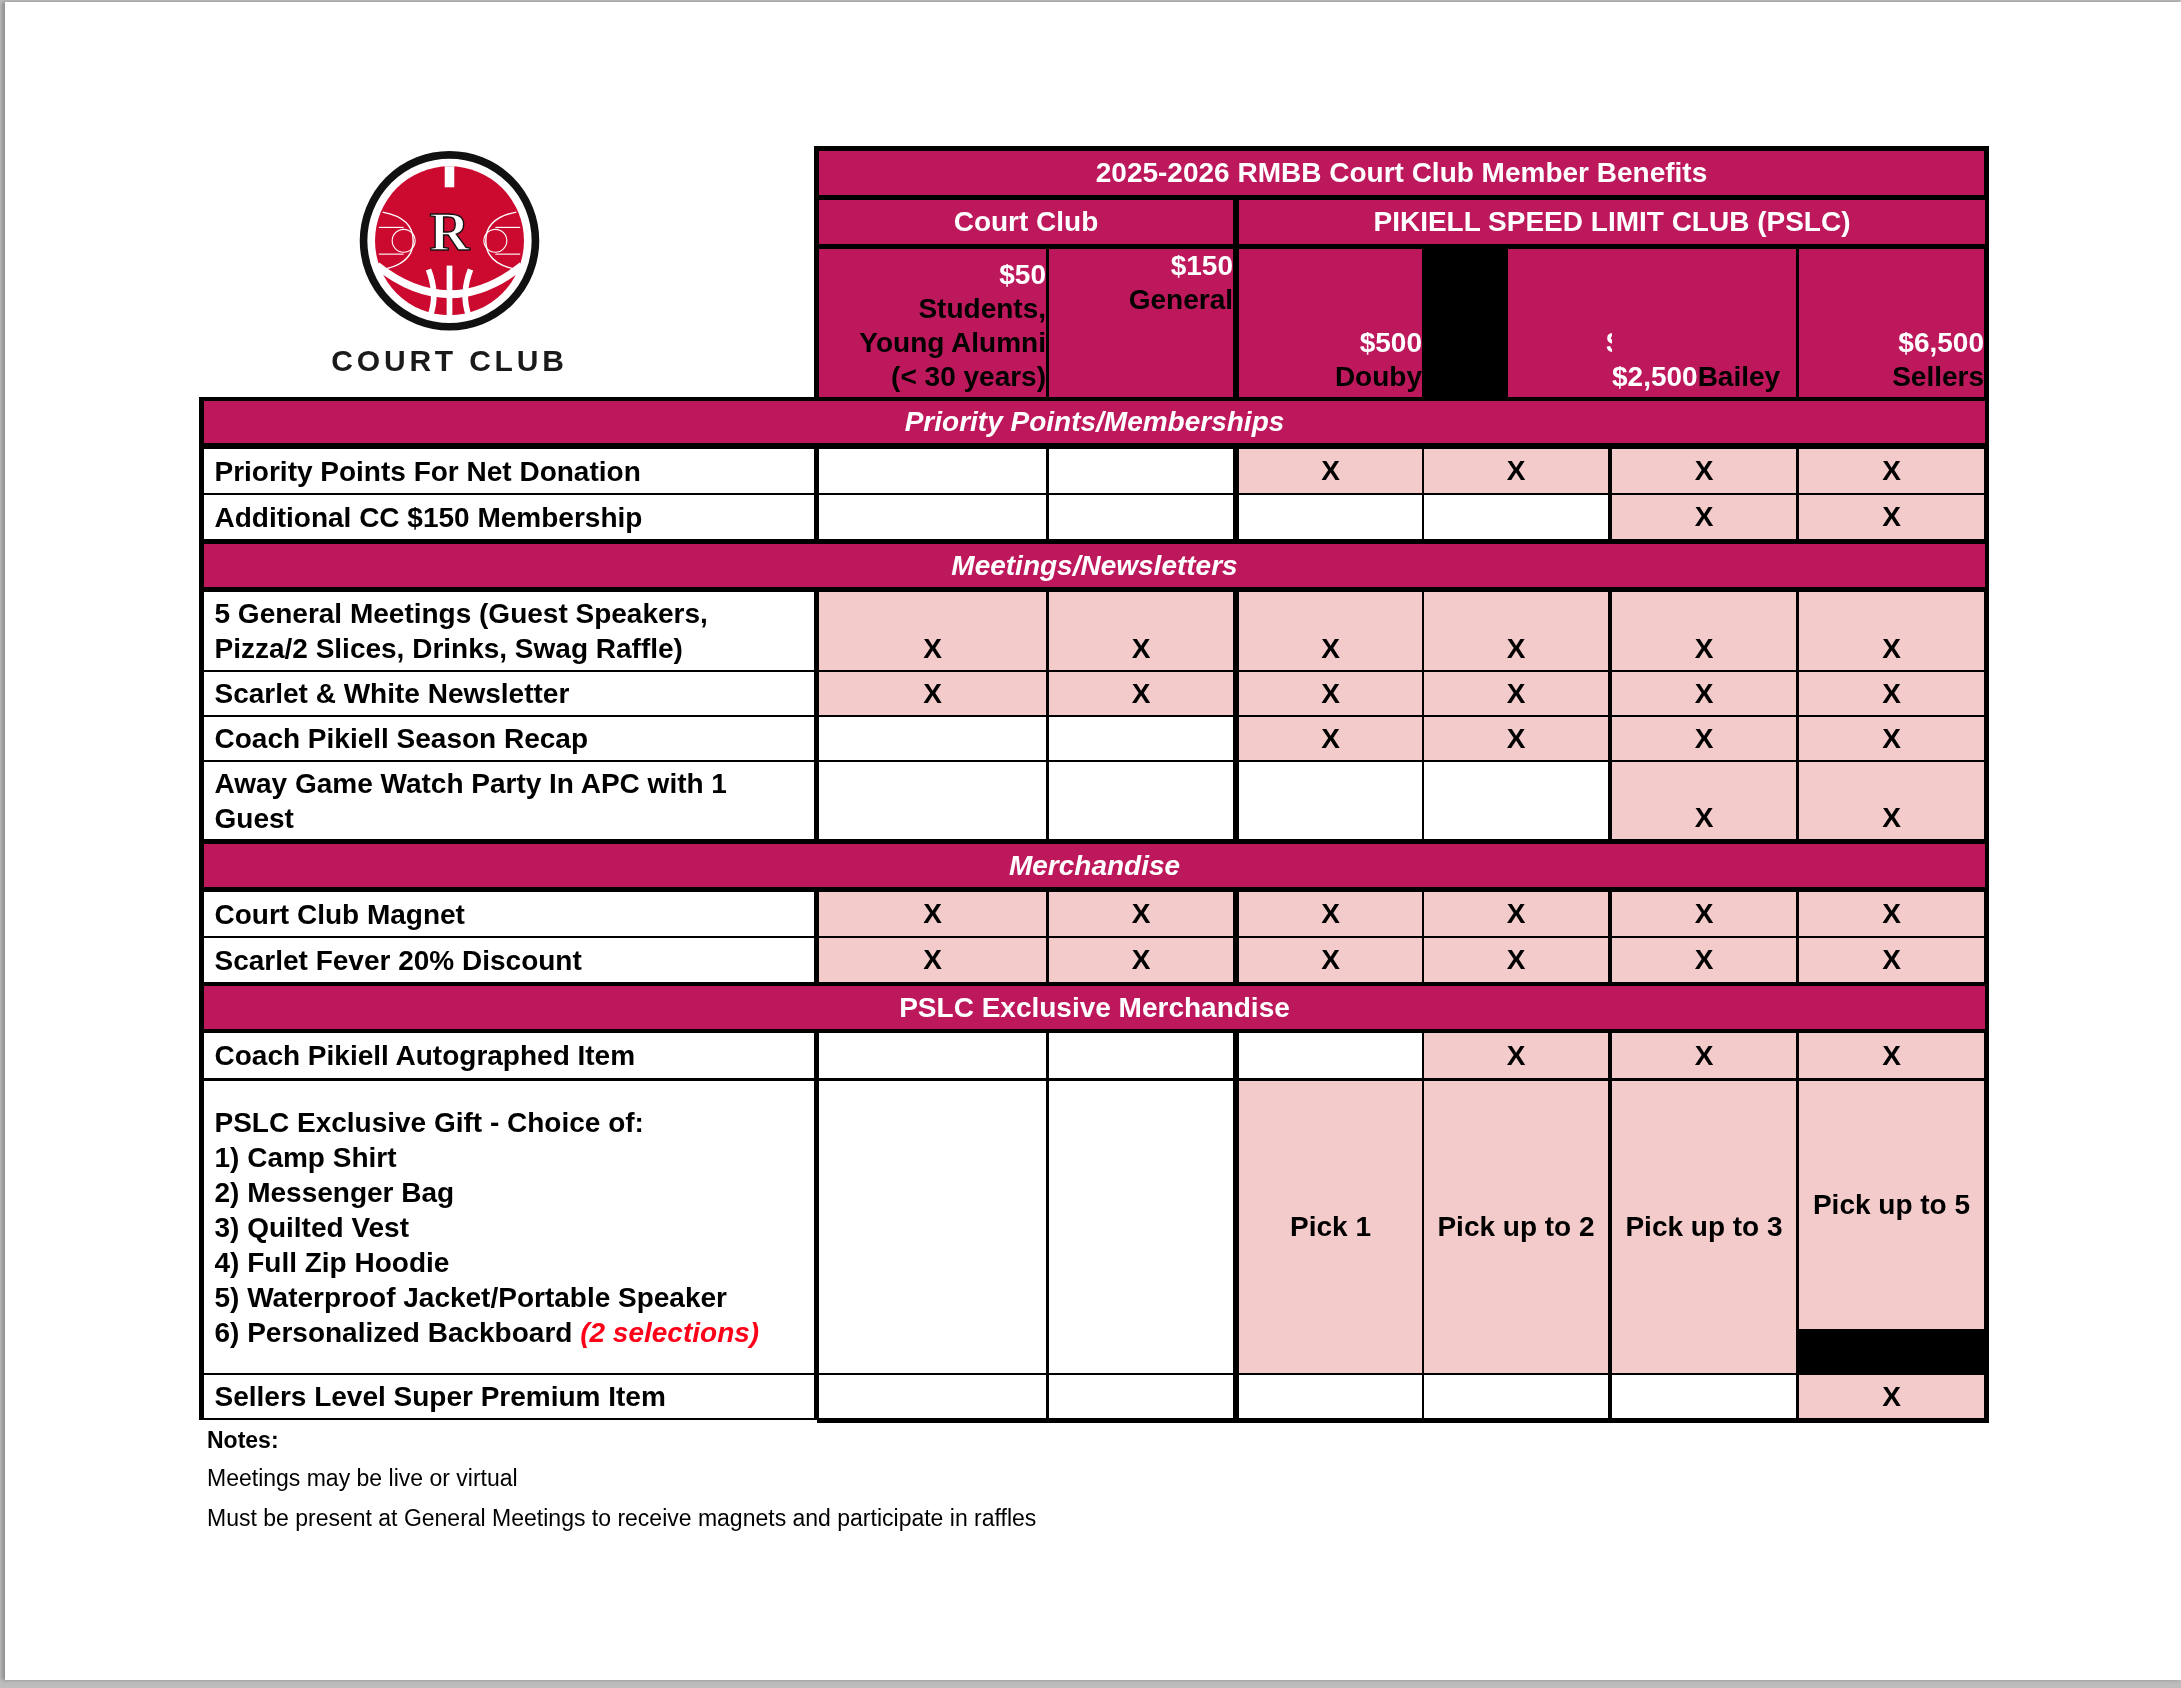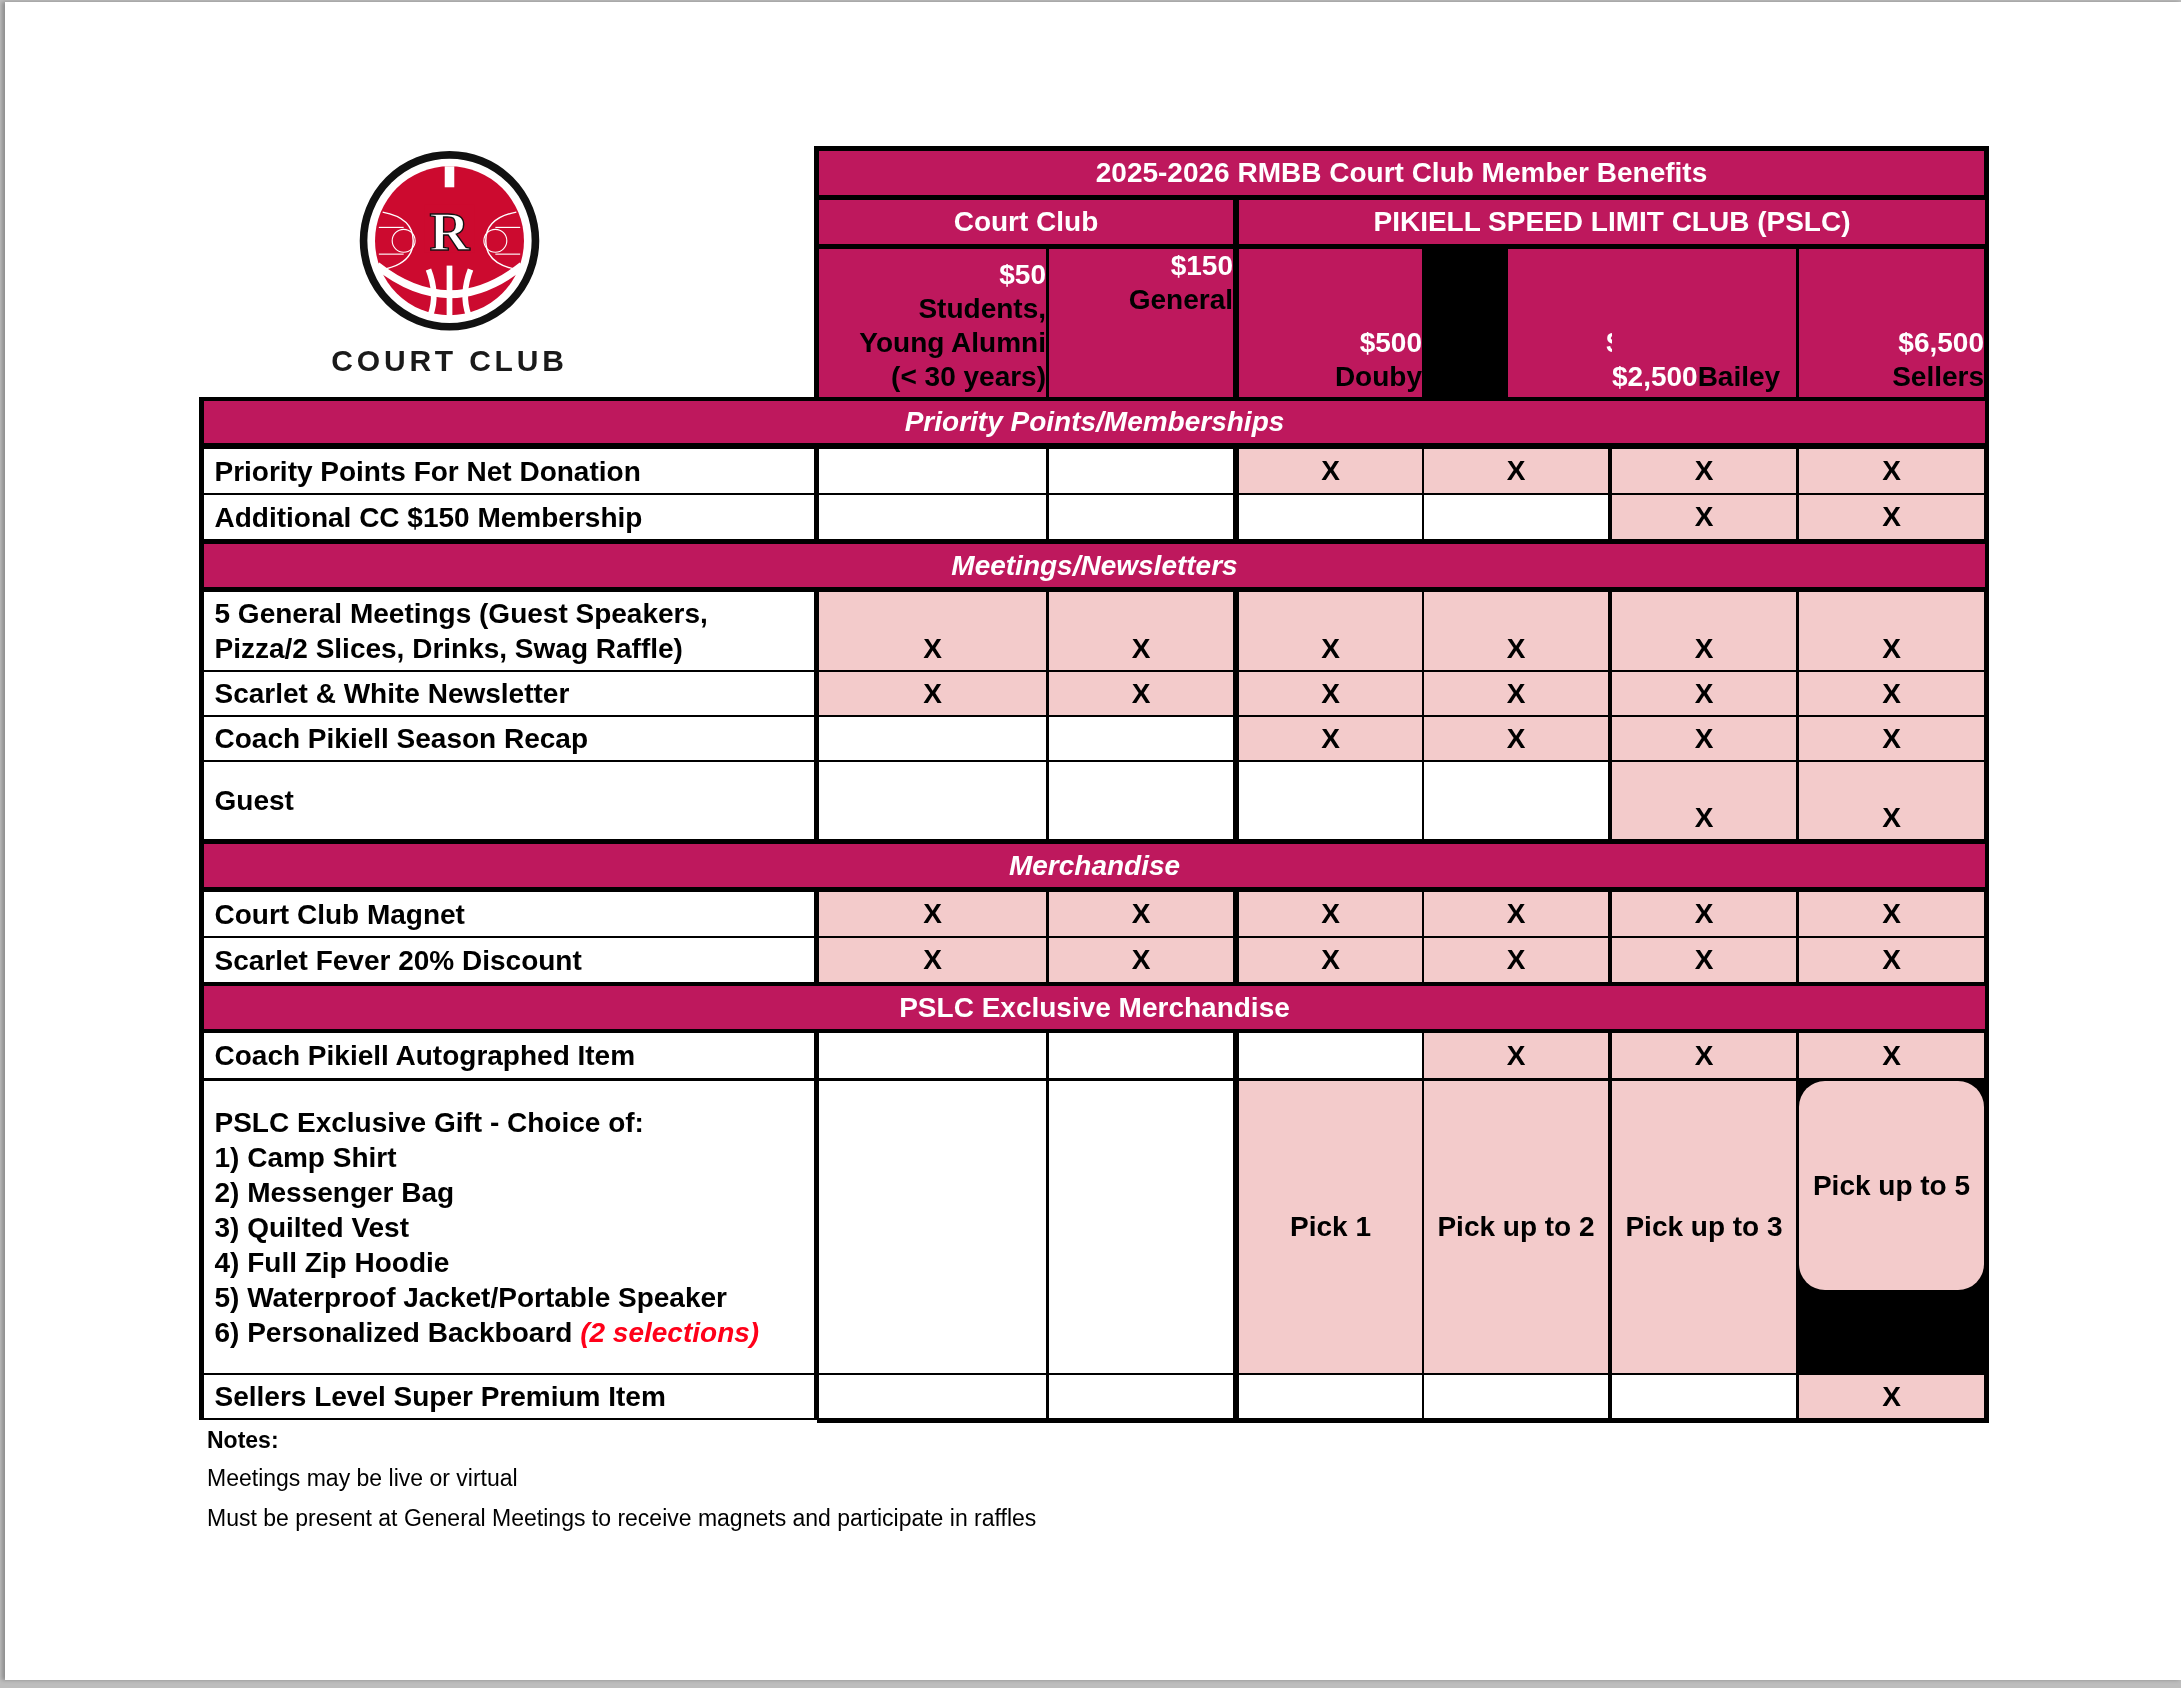--- a/index.html
+++ b/index.html
@@ -155,20 +155,21 @@
     <div class="abs white label" style="left: 204px; top: 717px; width: 610px; height: 43px;">
       <span>Coach Pikiell Season Recap</span>
     </div>
     <div class="abs cell white" style="left: 819px; top: 717px; width: 227px; height: 43px;"></div>
     <div class="abs cell white" style="left: 1049px; top: 717px; width: 184px; height: 43px;"></div>
     <div class="abs cell pink" style="left: 1239px; top: 717px; width: 183px; height: 43px;">X</div>
     <div class="abs cell pink" style="left: 1424px; top: 717px; width: 184px; height: 43px;">X</div>
     <div class="abs cell pink" style="left: 1612px; top: 717px; width: 184px; height: 43px;">X</div>
     <div class="abs cell pink" style="left: 1799px; top: 717px; width: 185px; height: 43px;">X</div>
     <div class="abs white label" style="left: 204px; top: 762px; width: 610px; height: 77px; justify-content: center;">
+      <div><span>Away Game Watch Party In APC with 1</span></div>
       <div><span>Guest</span></div>
     </div>
     <div class="abs cell white bottom" style="left: 819px; top: 762px; width: 227px; height: 77px;"></div>
     <div class="abs cell white bottom" style="left: 1049px; top: 762px; width: 184px; height: 77px;"></div>
     <div class="abs cell white bottom" style="left: 1239px; top: 762px; width: 183px; height: 77px;"></div>
     <div class="abs cell white bottom" style="left: 1424px; top: 762px; width: 184px; height: 77px;"></div>
     <div class="abs cell pink bottom" style="left: 1612px; top: 762px; width: 184px; height: 77px;">X</div>
     <div class="abs cell pink bottom" style="left: 1799px; top: 762px; width: 185px; height: 77px;">X</div>
     <div class="abs red cell section italic" style="left: 204px; top: 844px; width: 1781px; height: 43px;">Merchandise</div>
     <div class="abs white label" style="left: 204px; top: 892px; width: 610px; height: 44px;">
@@ -206,21 +207,21 @@
       <div><span>3) Quilted Vest</span></div>
       <div><span>4) Full Zip Hoodie</span></div>
       <div><span>5) Waterproof Jacket/Portable Speaker</span></div>
       <div><span>6) Personalized Backboard</span> <span class="red-note">(2 selections)</span></div>
     </div>
     <div class="abs cell white" style="left: 819px; top: 1081px; width: 227px; height: 292px;"></div>
     <div class="abs cell white" style="left: 1049px; top: 1081px; width: 184px; height: 292px;"></div>
     <div class="abs cell pink" style="left: 1239px; top: 1081px; width: 183px; height: 292px; text-align: right;">Pick 1</div>
     <div class="abs cell pink" style="left: 1424px; top: 1081px; width: 184px; height: 292px;">Pick up to 2</div>
     <div class="abs cell pink" style="left: 1612px; top: 1081px; width: 184px; height: 292px;">Pick up to 3</div>
-    <div class="abs cell pink" style="left: 1799px; top: 1081px; width: 185px; height: 209px; border-radius: 26px;">Pick up to 5</div>
+    <div class="abs cell pink" style="left: 1799px; top: 1081px; width: 185px; height: 248px;">Pick up to 5</div>
     <div class="abs white label" style="left: 204px; top: 1375px; width: 610px; height: 43px;">
       <span>Sellers Level Super Premium Item</span>
     </div>
     <div class="abs cell white" style="left: 819px; top: 1375px; width: 227px; height: 43px;"></div>
     <div class="abs cell white" style="left: 1049px; top: 1375px; width: 184px; height: 43px;"></div>
     <div class="abs cell white" style="left: 1239px; top: 1375px; width: 183px; height: 43px;"></div>
     <div class="abs cell white" style="left: 1424px; top: 1375px; width: 184px; height: 43px;"></div>
     <div class="abs cell white" style="left: 1612px; top: 1375px; width: 184px; height: 43px;"></div>
     <div class="abs cell pink" style="left: 1799px; top: 1375px; width: 185px; height: 43px;">X</div>
   </div>

